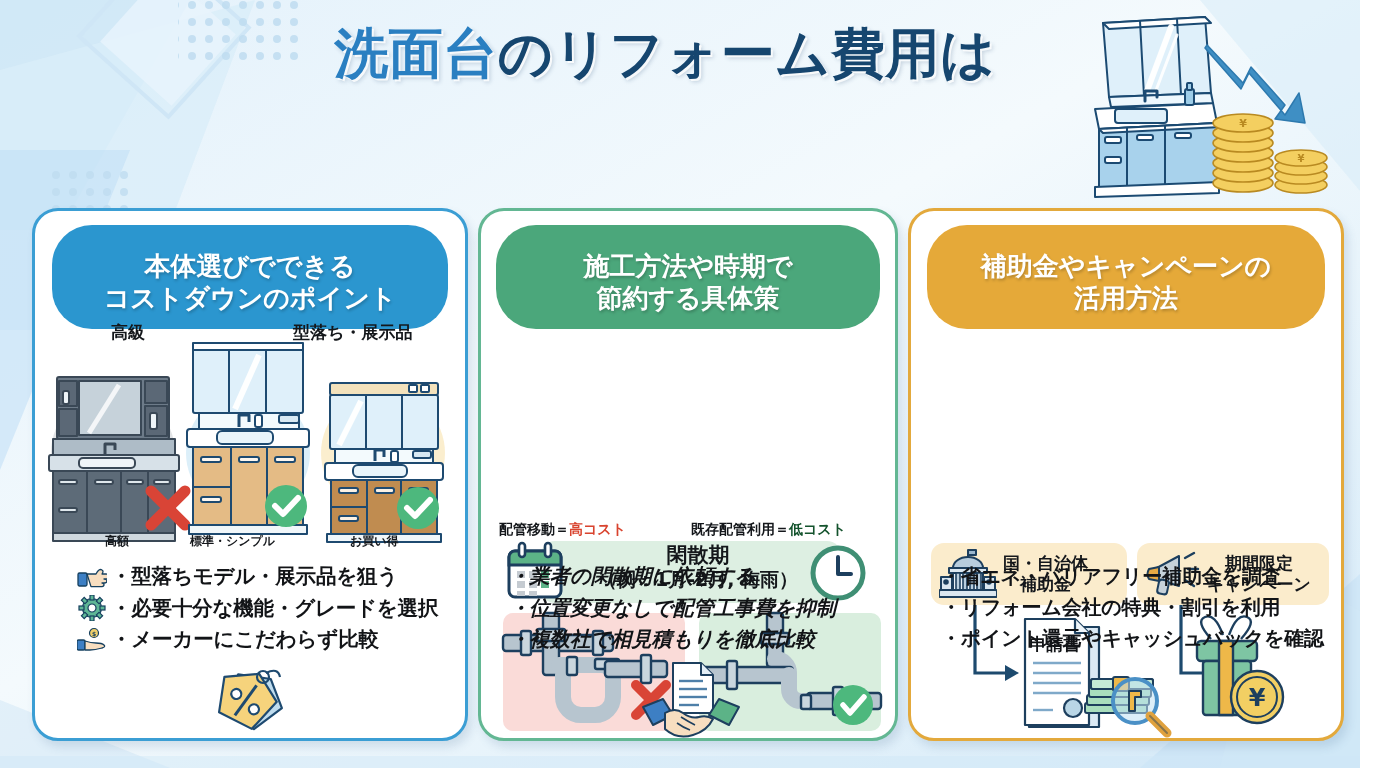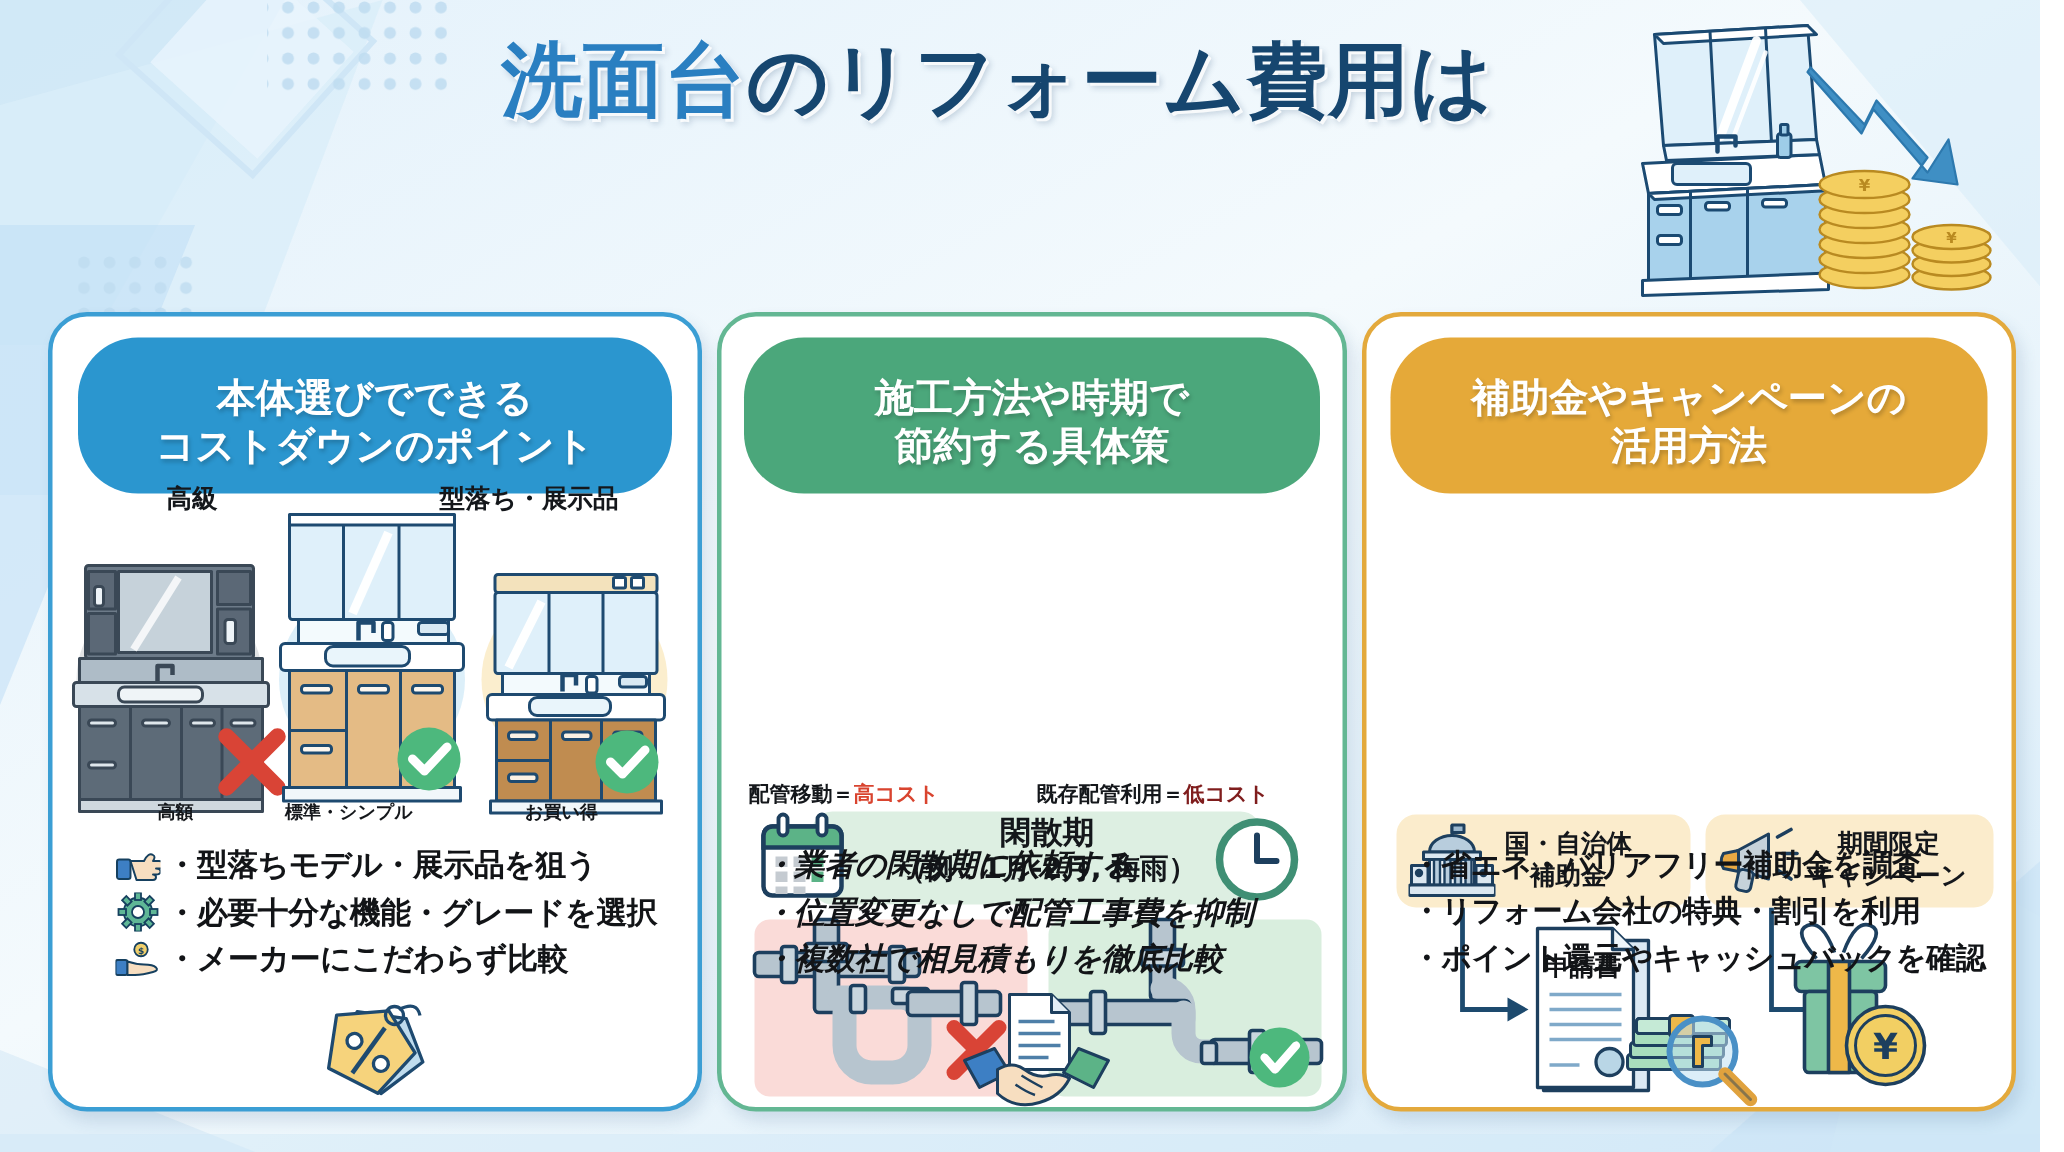--- a/index.html
+++ b/index.html
@@ -79,21 +79,21 @@
   .c2 .bullets { top:350px; left:28px;font-style:italic; }
   .c3 .bullets { top:350px; left:30px; font-size:20px; }
 
   
   .v-toplabel { position:absolute; font-weight:900; font-size:17px; color:#14171b; white-space:nowrap; }
   .v-botlabel { position:absolute; font-weight:900; font-size:12px; color:#14171b; white-space:nowrap; }
 
   
   .pipelabel { position:absolute; font-weight:900; font-size:14px; color:#14171b; white-space:nowrap; }
   .pipelabel .hi { color:#d9442f; }
-  .pipelabel .lo { color:#7f1d1d;margin-top:43px; }
+  .pipelabel .lo { color:#14532d;margin-top:43px; }
 
   
   .season {
     position:absolute; left:60px; top:330px; width:300px; height:62px;
     background:#ddefe2; border-radius:14px;
   }
   .season-txt {
     position:absolute; left:92px; top:332px; width:250px;
     text-align:center; font-weight:900; color:#14171b;
   }

